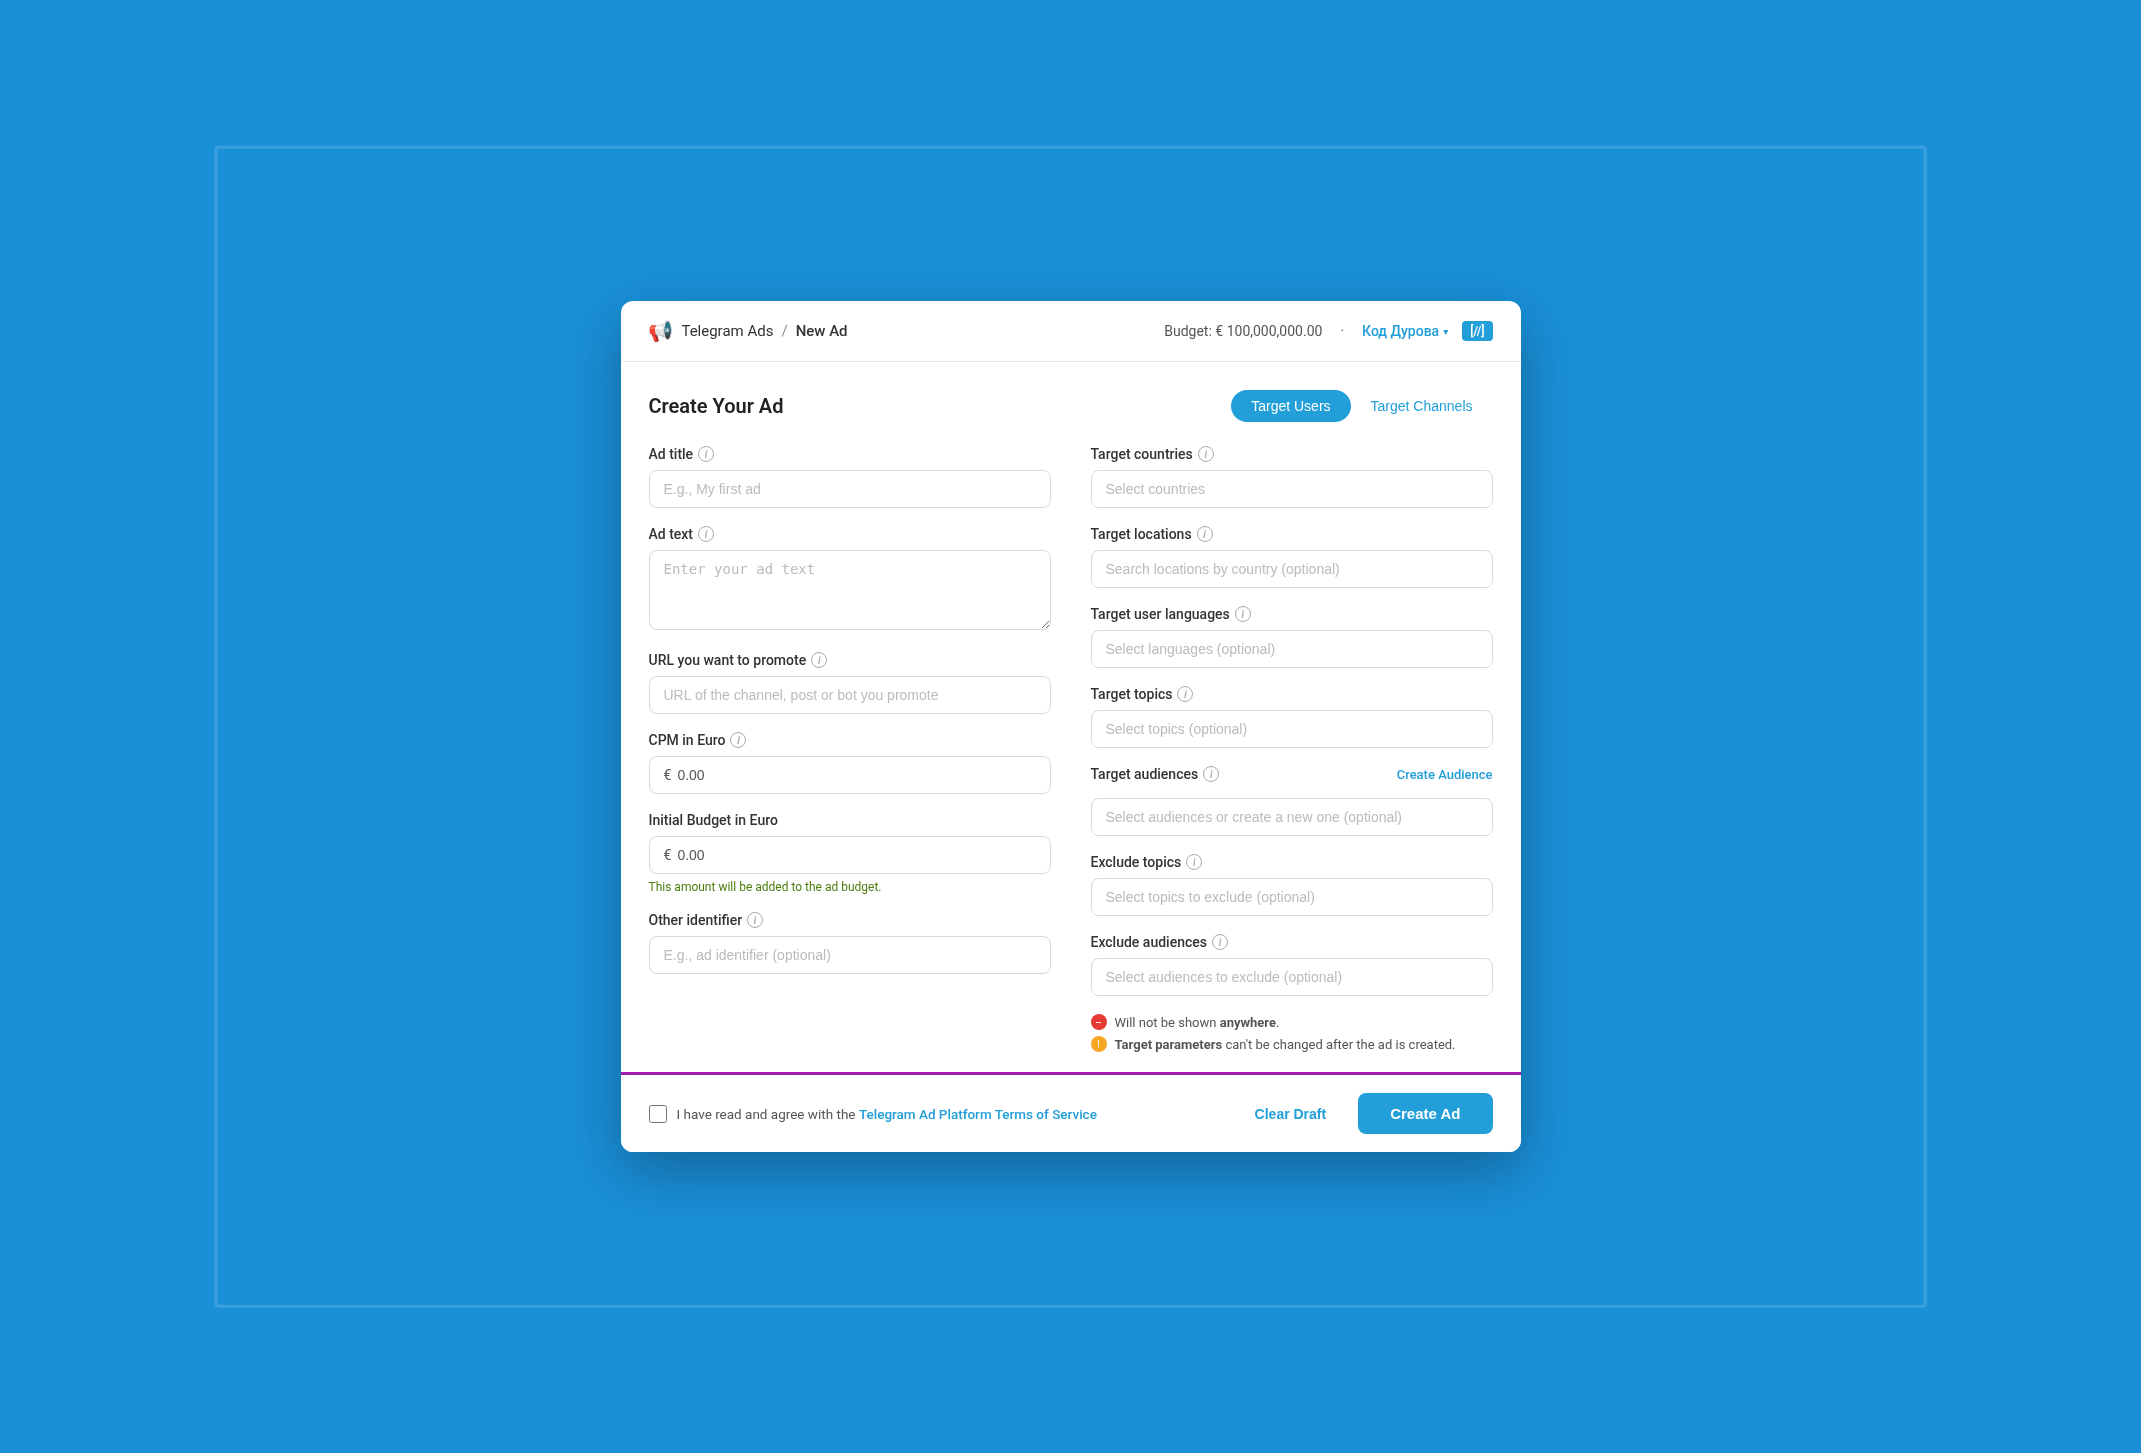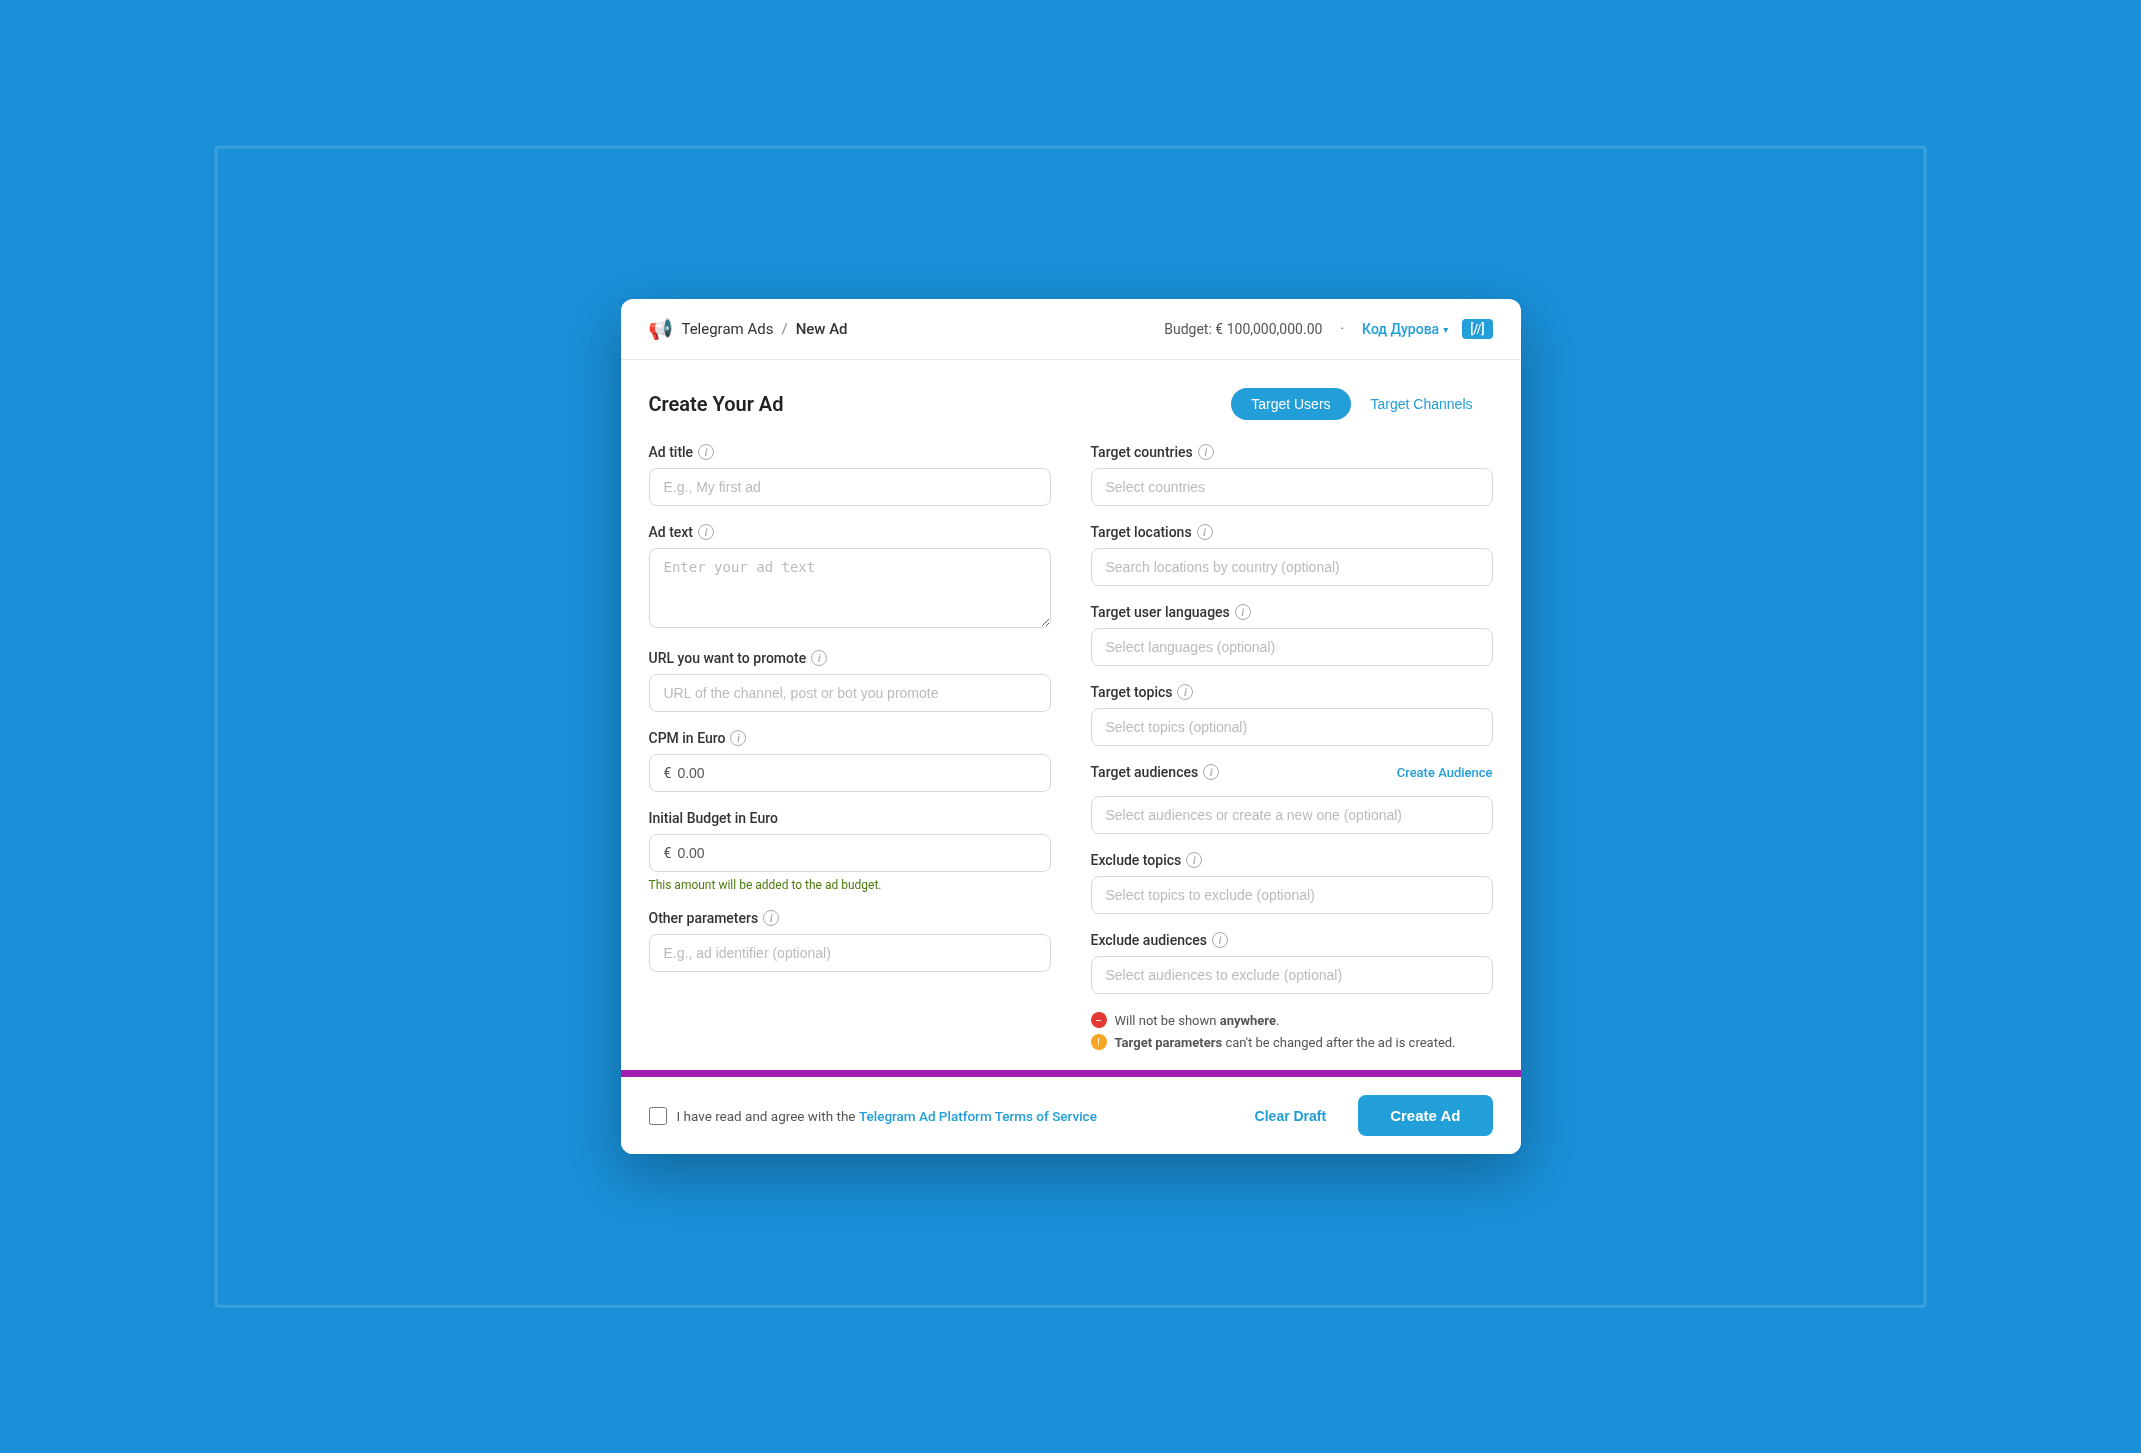--- a/index.html
+++ b/index.html
@@ -299,21 +299,21 @@
       font-size: 10px;
       flex-shrink: 0;
     }
 
     
     .footer {
       display: flex;
       align-items: center;
       justify-content: space-between;
       padding: 18px 28px;
-      border-top: 7px solid #a21caf;
+      border-top: 3px solid #a21caf;
       background: #fff;
     }
 
     .terms-check {
       display: flex;
       align-items: center;
       gap: 10px;
       font-size: 13.5px;
       color: #555;
     }
@@ -445,21 +445,21 @@
           </div>
           <div class="euro-input-wrap">
             <span class="euro-sign">€</span>
             <input type="text" value="0.00" style="">
           </div>
           <div class="hint-text">This amount will be added to the ad budget.</div>
         </div>
 
         <div class="form-group">
           <div class="form-label">
-            <span>Other parameters</span>
+            <span>Other identifier</span>
             <span class="info-icon">i</span>
           </div>
           <input type="text" class="form-input" placeholder="E.g., ad identifier (optional)" style="">
         </div>
 
       </div>
 
       <div>
 
         <div class="form-group">

